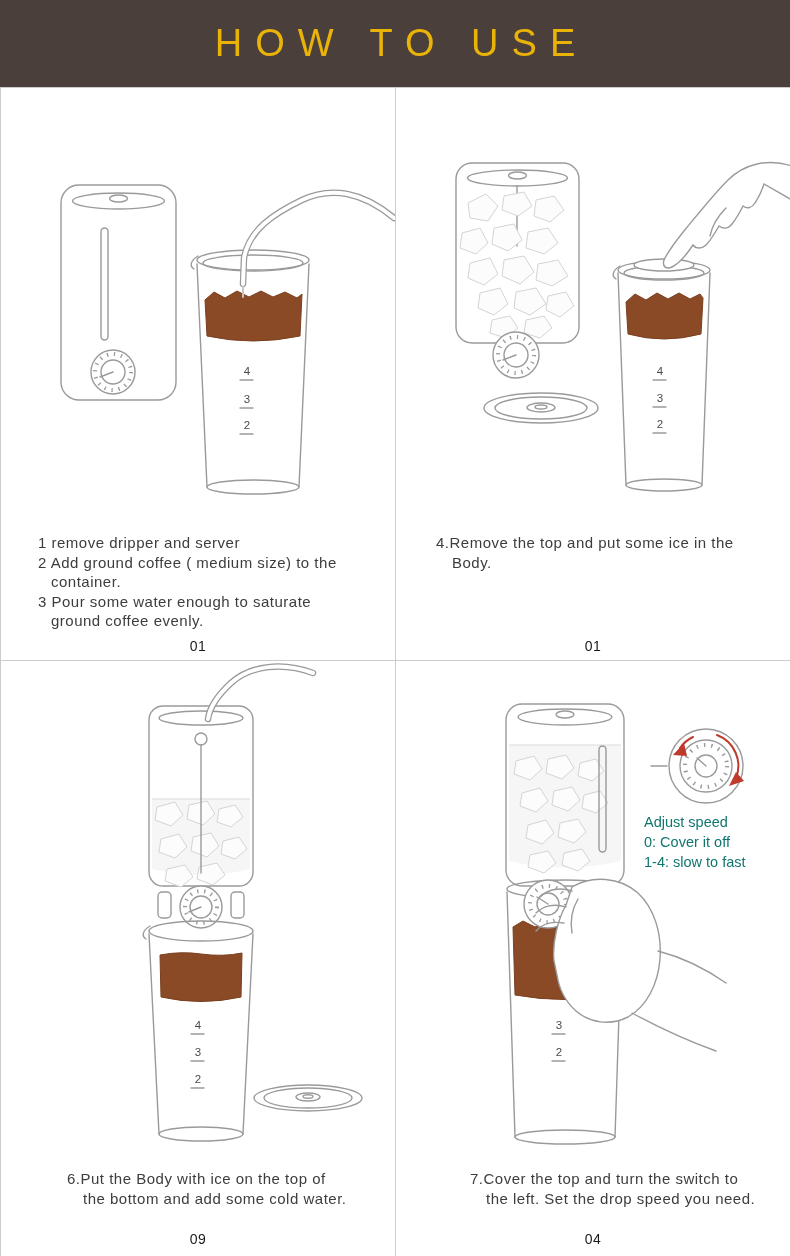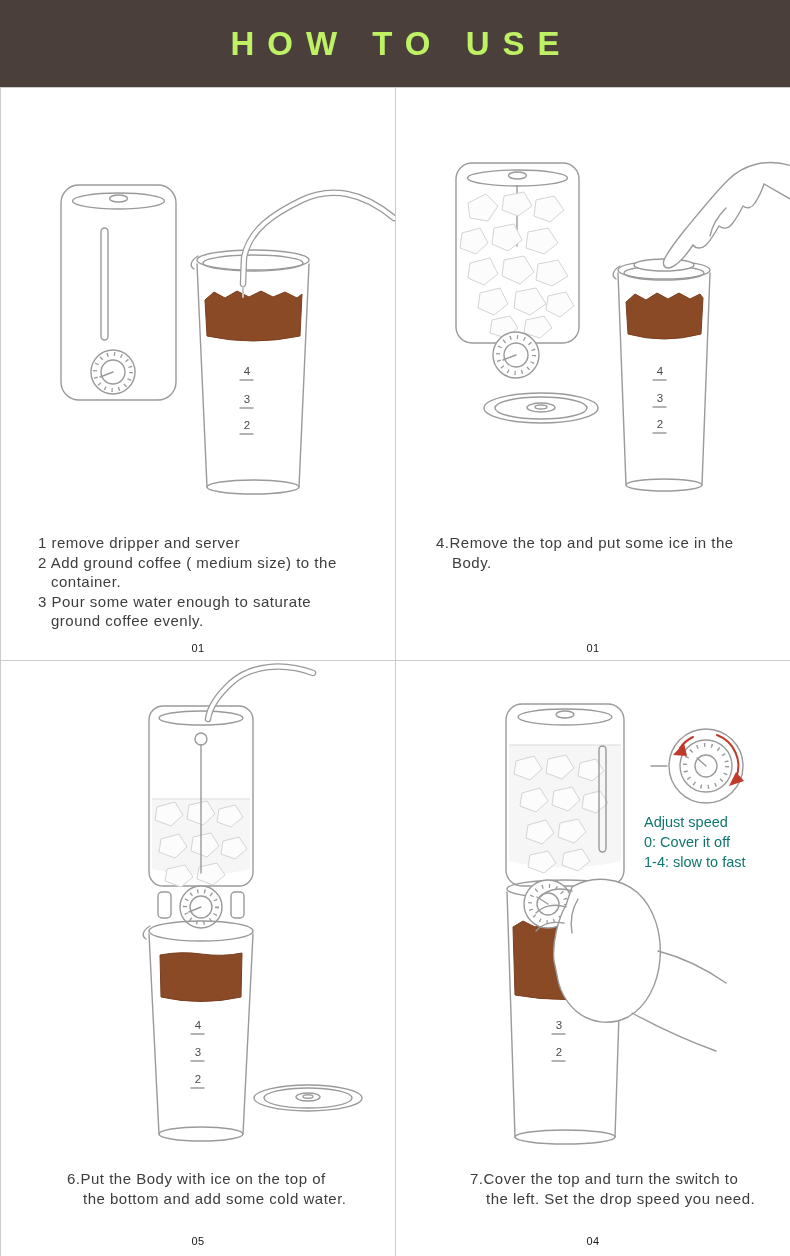--- a/index.html
+++ b/index.html
@@ -13,21 +13,21 @@
   }
   .page { position:relative; width:790px; height:1256px; background:#fff; }
 
   
   .header {
     position:absolute; top:0; left:0; width:790px; height:87px;
     background:#4b3f3b;
     display:flex; align-items:center; justify-content:center;
   }
   .header h1 {
-    color:#bef264; font-size:33px; font-weight:700;
+    color:#eab308; font-size:38px; font-weight:400;
     letter-spacing:13px; text-indent:13px;
   }
 
   
   .grid {
     position:absolute; top:87px; left:0; width:790px; height:1169px;
     display:grid; grid-template-columns:395px 395px; grid-template-rows:573px 596px;
     border-top:1px solid #cccccc; border-left:1px solid #cccccc;
   }
   .panel {
@@ -43,21 +43,21 @@
   }
   .instructions .step { padding-left:16px; text-indent:-16px; }
   #panel-1 .instructions { left:37px; top:445px; width:302px; }
   #panel-1 .instructions .step { padding-left:13px; text-indent:-13px; }
   #panel-2 .instructions { left:40px; top:445px; width:300px; }
   #panel-3 .instructions { left:42px; top:508px; width:282px; line-height:20px;margin-left:24px; }
   #panel-4 .instructions { left:46px; top:508px; width:292px; line-height:20px;margin-left:28px; }
 
   .step-number {
     position:absolute; bottom:6px; left:0; width:100%;
-    text-align:center; font-size:11px; letter-spacing:0.5px; color:#1a1a1a; z-index:2;
+    text-align:center; font-size:14px; letter-spacing:0.5px; color:#1a1a1a; z-index:2;
   }
   #panel-3 .step-number, #panel-4 .step-number { bottom:9px; }
 
   .dial-note {
     position:absolute; left:248px; top:151px; width:142px;
     font-size:14.5px; line-height:20px; color:#0f766e; z-index:2;
   }
 
   
   .ln { fill:none; stroke:#9a9a9a; stroke-width:1.4; stroke-linecap:round; stroke-linejoin:round; }
@@ -257,21 +257,21 @@
         <g>
           <ellipse class="ln" cx="307" cy="437" rx="54" ry="13"></ellipse>
           <ellipse class="ln" cx="307" cy="437" rx="44" ry="10"></ellipse>
           <ellipse class="ln" cx="307" cy="436" rx="12" ry="4"></ellipse>
           <ellipse class="ln" cx="307" cy="435.5" rx="5" ry="1.8"></ellipse>
         </g>
       </svg>
       <div class="instructions">
         <div class="step">6.Put the Body with ice on the  top of the bottom and add  some cold water.</div>
       </div>
-      <div class="step-number">05</div>
+      <div class="step-number">09</div>
     </section>
 
     <section class="panel" id="panel-4">
       <svg class="illo" width="395" height="596" viewBox="0 0 395 596">
 
         <g>
           <line class="ln" x1="255" y1="105" x2="271" y2="105"></line>
           <circle class="ln" cx="310" cy="105" r="37"></circle>
           <circle class="ln2" cx="310" cy="105" r="26"></circle>
           <circle class="tick-ring" cx="310" cy="105" r="21" stroke-dasharray="1.4 6"></circle>

